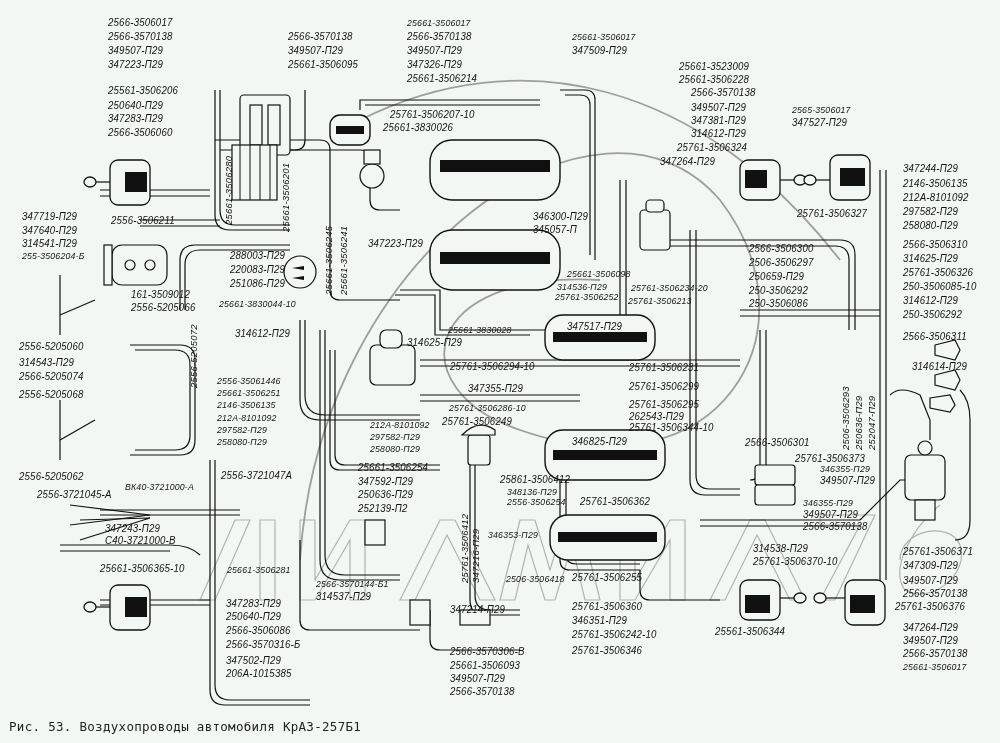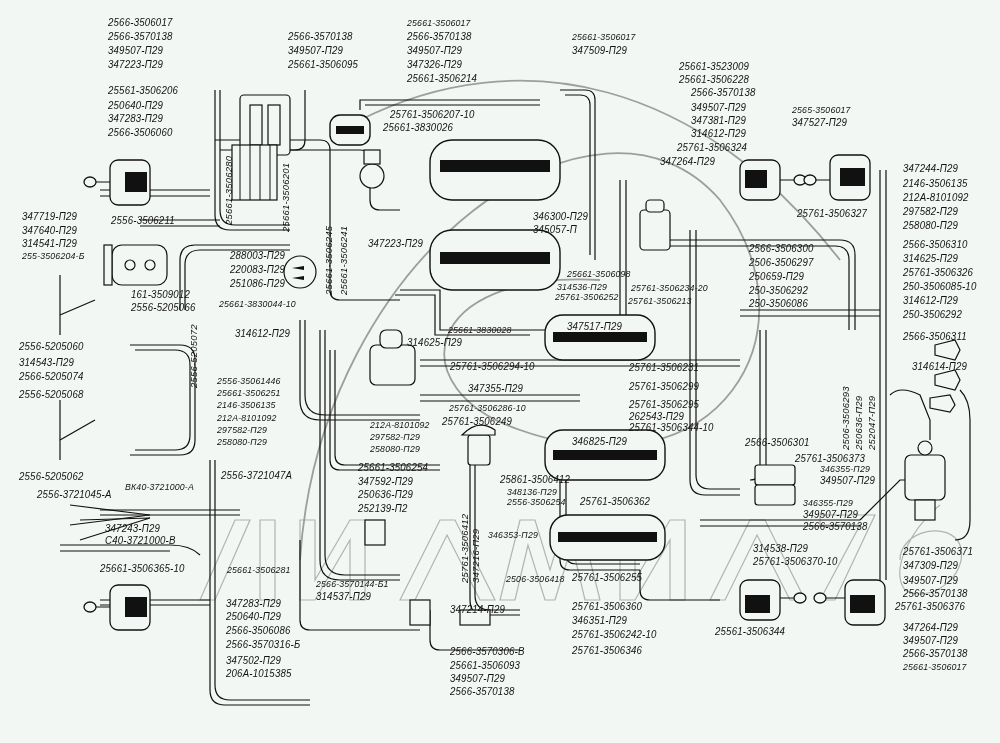--- a/index.html
+++ b/index.html
@@ -1,16 +1,16 @@
 <!DOCTYPE html>
 <html><head>
 <meta charset="utf-8">
 <style>
   html,body{margin:0;padding:0;background:#f3f7f3;}
-  #page{position:relative;width:1000px;height:743px;overflow:hidden;background:#f3f7f3;font-family:"DejaVu Sans",sans-serif;border-radius:32px;}
+  #page{position:relative;width:1000px;height:743px;overflow:hidden;background:#f3f7f3;font-family:"DejaVu Sans",sans-serif;}
   svg#diagram{position:absolute;left:0;top:0;width:1000px;height:743px;}
   .lbl{position:absolute;font-family:"Liberation Sans Narrow","Liberation Sans",sans-serif;font-style:italic;font-size:10.5px;line-height:11px;color:#111;white-space:nowrap;letter-spacing:0.2px;transform:scaleX(0.92);transform-origin:left center;}
   .lbl.sm{font-size:9.5px;}
   .lbl.v{transform:rotate(-90deg);transform-origin:left top;}
   .caption{position:absolute;left:9px;top:719px;font-family:"DejaVu Sans Mono",monospace;font-size:12.5px;color:#222;letter-spacing:0.3px;}
   .pipe{fill:none;stroke:#111;stroke-width:1.2;}
   .pipe2{fill:none;stroke:#111;stroke-width:1.0;}
   .tank-body{fill:#f3f7f3;stroke:#111;stroke-width:1.4;}
   .tank-band{fill:#111;}
   .chamber{fill:#f3f7f3;stroke:#111;stroke-width:1.3;}
@@ -409,13 +409,14 @@
   <div class="lbl" style="left:903px;top:546px">25761-3506371</div>
   <div class="lbl" style="left:903px;top:560px">347309-П29</div>
   <div class="lbl" style="left:903px;top:575px">349507-П29</div>
   <div class="lbl" style="left:903px;top:588px">2566-3570138</div>
   <div class="lbl" style="left:895px;top:601px">25761-3506376</div>
   <div class="lbl" style="left:903px;top:622px">347264-П29</div>
   <div class="lbl" style="left:903px;top:635px">349507-П29</div>
   <div class="lbl" style="left:903px;top:648px">2566-3570138</div>
   <div class="lbl sm" style="left:903px;top:661px">25661-3506017</div>
 
+  <div class="caption">Рис. 53. Воздухопроводы автомобиля КрАЗ-257Б1</div>
 </div>
 
 </body></html>

